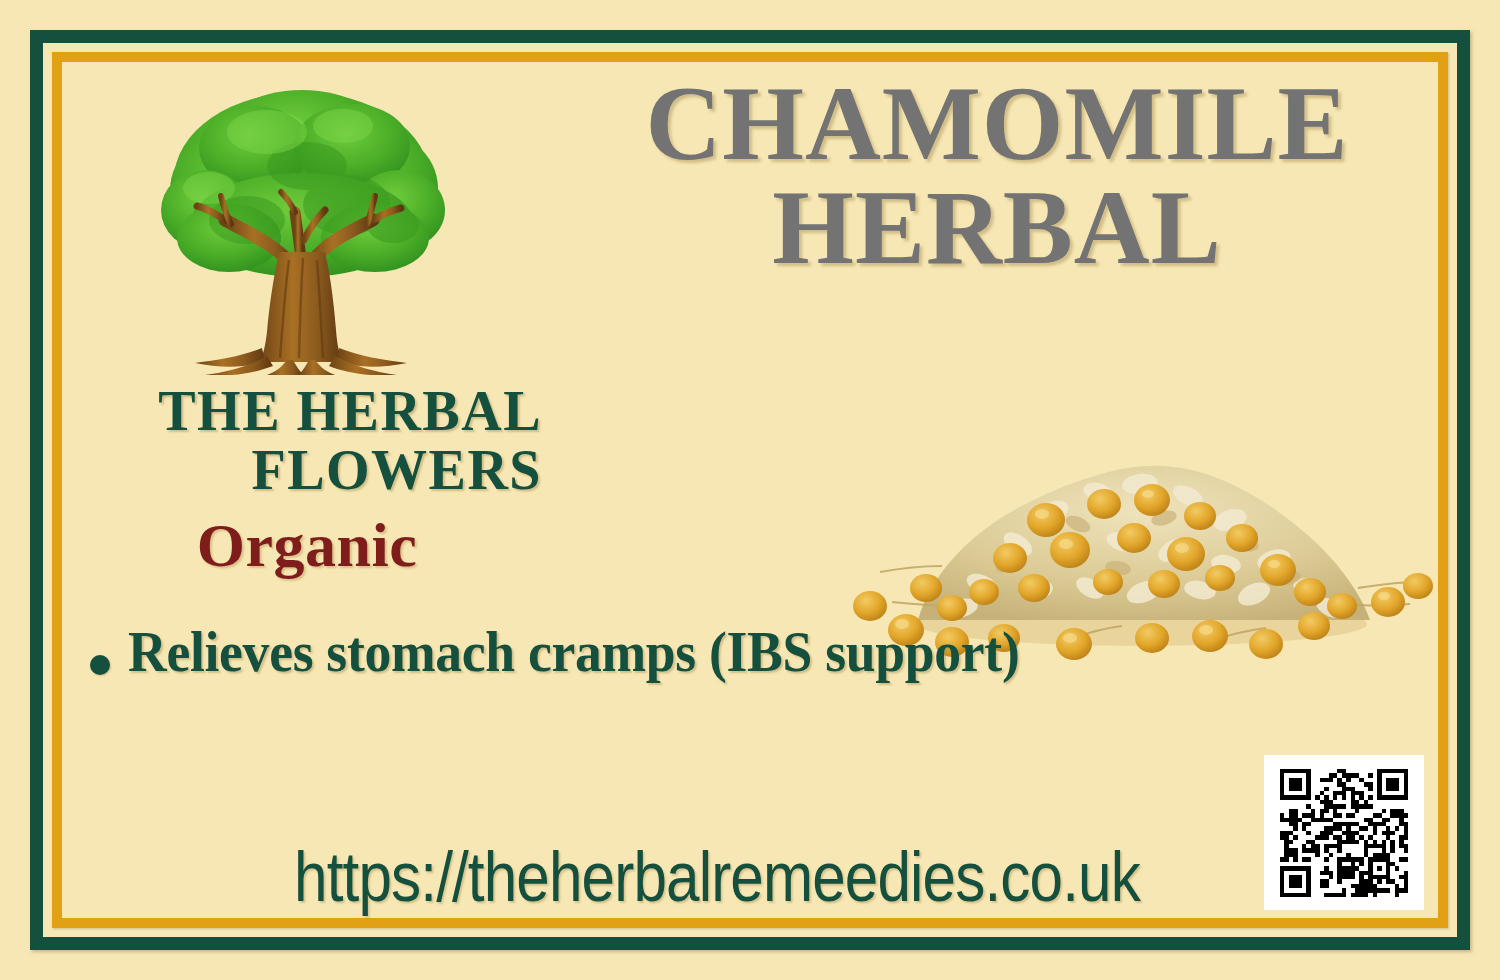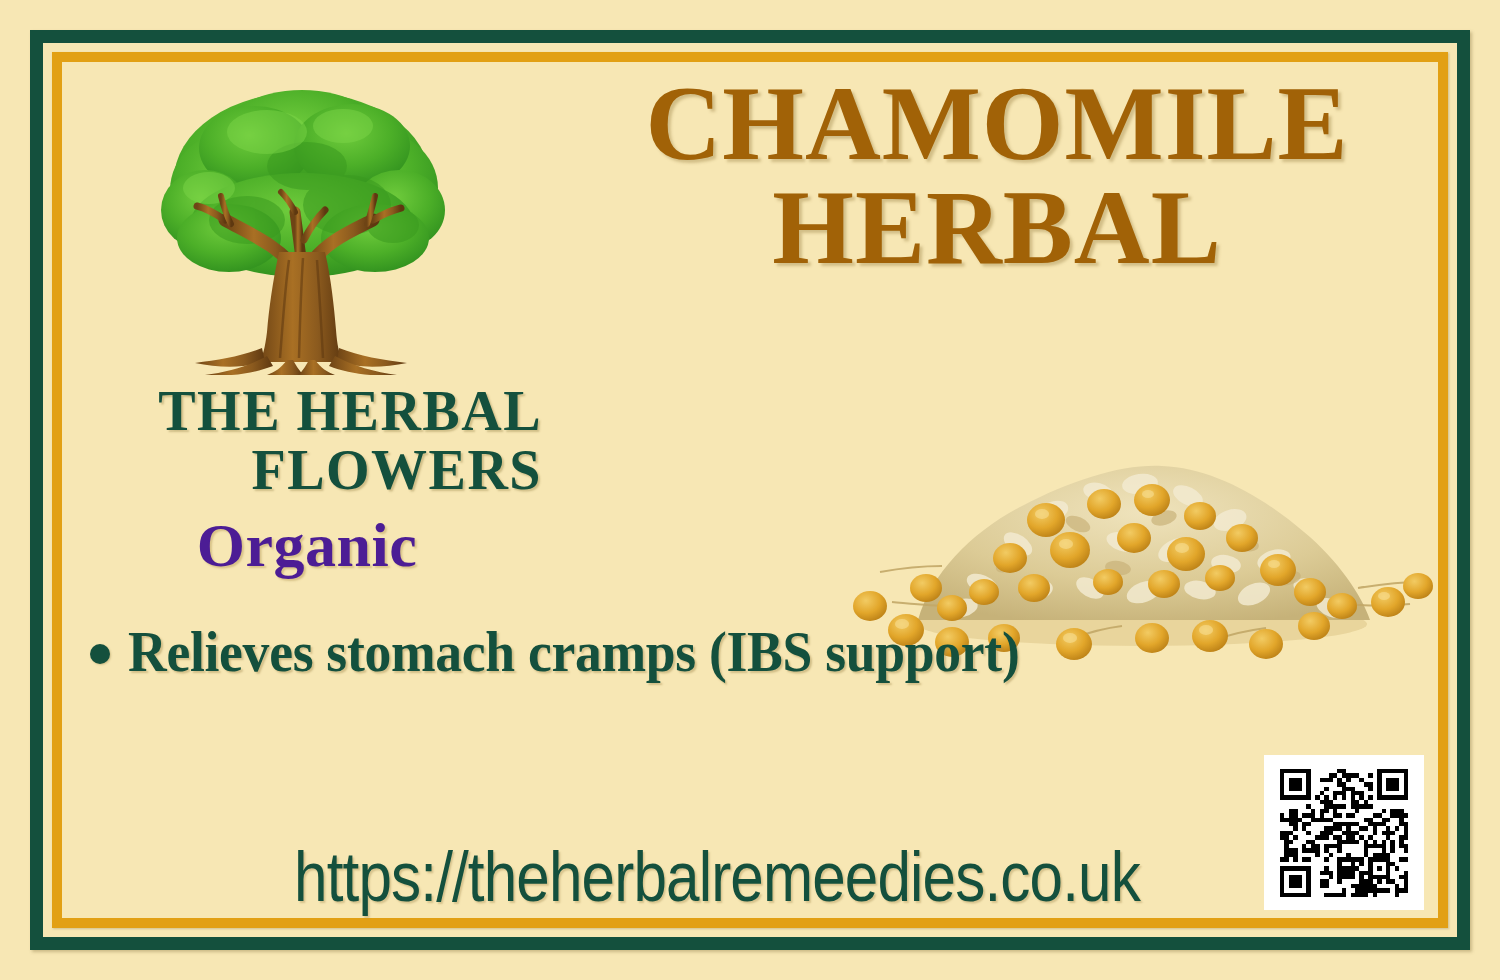--- a/index.html
+++ b/index.html
@@ -63,35 +63,35 @@
     text-shadow: 2px 2px 2px rgba(160,140,80,0.45);
   }
   .brand .ln { display: block; }
 
   .organic {
     position: absolute;
     left: 10px;
     top: 448px;
     width: 470px;
     text-align: center;
-    color: #4c1d95;
+    color: #7f1d1d;
     font-weight: bold;
     font-size: 62px;
     letter-spacing: 0.5px;
     text-shadow: 2px 2px 2px rgba(170,140,70,0.40);
   }
 
   
   .title-block {
     position: absolute;
     left: 440px;
     top: 10px;
     width: 990px;
     text-align: center;
-    color: #a16207;
+    color: #737373;
   }
   .title-main {
     font-weight: bold;
     font-size: 105px;
     line-height: 0.99;
     letter-spacing: 1px;
     text-shadow: 3px 3px 3px rgba(165,140,80,0.45);
   }
   .title-main .ln { display: block; }
   .title-latin {
@@ -116,21 +116,21 @@
   
   .benefits {
     position: absolute;
     left: 28px;
     top: 555px;
     width: 1400px;
     color: #14503D;
   }
   .benefit {
     display: flex;
-    align-items: flex-start;
+    align-items: center;
     margin-bottom: 12px;
   }
   .bullet-dot {
     width: 20px;
     height: 20px;
     border-radius: 50%;
     background: #14503D;
     margin-top: 27px;
     margin-right: 18px;
     flex: 0 0 auto;

